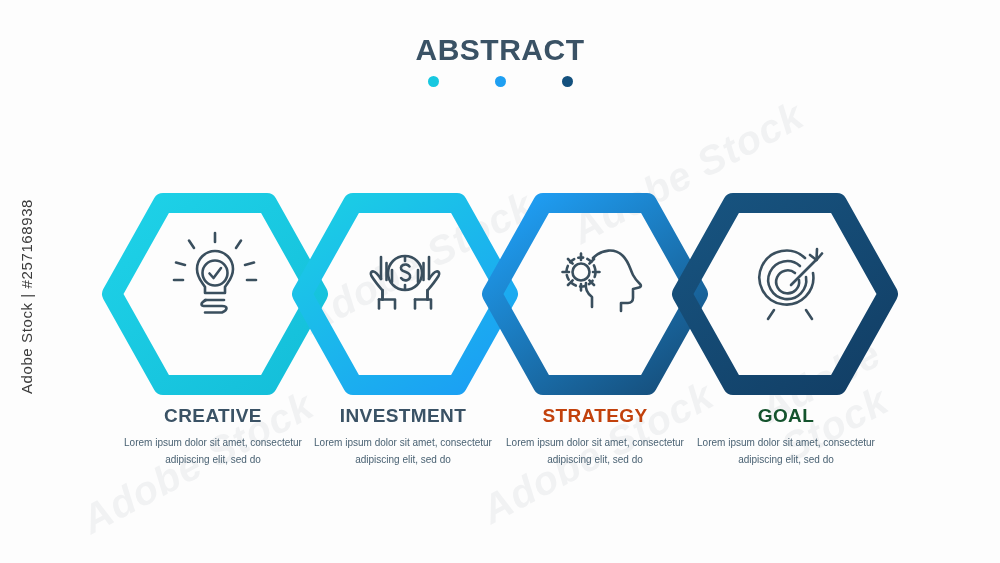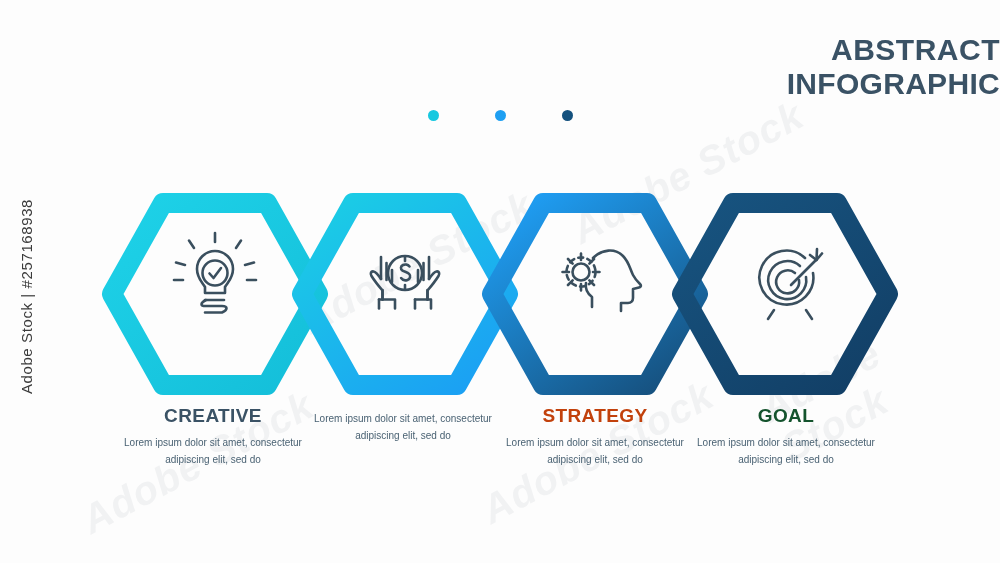--- a/index.html
+++ b/index.html
@@ -18,21 +18,21 @@
     background: #fdfdfd;
     overflow: hidden;
   }
 
   
   #title-block {
     position: absolute;
     left: 0;
     top: 33px;
     width: 1000px;
-    text-align: right;
+    text-align: center;
   }
   .title-line {
     font-size: 30px;
     font-weight: bold;
     letter-spacing: 0.5px;
     line-height: 34px;
     color: #3a5265;
   }
   .title-line.sub {
     letter-spacing: 0.3px;
@@ -122,21 +122,20 @@
 <div id="stage" style="background: rgb(253, 253, 253);">
 
   <div class="wm-ghost" style="left:290px; top:240px; transform:rotate(-28deg);">Adobe Stock</div>
   <div class="wm-ghost" style="left:560px; top:150px; transform:rotate(-28deg);">Adobe Stock</div>
   <div class="wm-ghost" style="left:470px; top:430px; transform:rotate(-28deg);">Adobe Stock</div>
   <div class="wm-ghost" style="left:70px; top:440px; transform:rotate(-28deg);">Adobe Stock</div>
   <div class="wm-ghost" style="left:760px; top:330px; transform:rotate(-28deg);">Adobe Stock</div>
 
   <div id="title-block">
     <div class="title-line" style="color: rgb(58, 82, 101);">ABSTRACT</div>
-    <div class="title-line sub" style="color: rgb(58, 82, 101);">INFOGRAPHIC</div>
     <div id="title-dots">
       <span class="title-dot" style="background: rgb(23, 200, 224);"></span>
       <span class="title-dot" style="background: rgb(30, 159, 242);"></span>
       <span class="title-dot" style="background: rgb(20, 81, 126);"></span>
     </div>
   </div>
 
   <div id="hex-chain">
   <svg width="1000" height="563" viewBox="0 0 1000 563" xmlns="http://www.w3.org/2000/svg">
     <defs>
@@ -242,20 +241,21 @@
   </div>
 
   <div id="captions">
 
     <div class="caption" style="left:115px;">
       <div class="caption-title" style="color: rgb(58, 82, 101);">CREATIVE</div>
       <div class="caption-body" style="color: rgb(74, 98, 115);">Lorem ipsum dolor sit amet, consectetur adipiscing elit, sed do</div>
     </div>
 
     <div class="caption" style="left:305px;">
+      <div class="caption-title" style="color: rgb(58, 82, 101);">INVESTMENT</div>
       <div class="caption-body" style="color: rgb(74, 98, 115);">Lorem ipsum dolor sit amet, consectetur adipiscing elit, sed do</div>
     </div>
 
     <div class="caption" style="left:497px;">
       <div class="caption-title" style="color: #c2410c;">STRATEGY</div>
       <div class="caption-body" style="color: rgb(74, 98, 115);">Lorem ipsum dolor sit amet, consectetur adipiscing elit, sed do</div>
     </div>
 
     <div class="caption" style="left:688px;">
       <div class="caption-title" style="color: #14532d;">GOAL</div>

